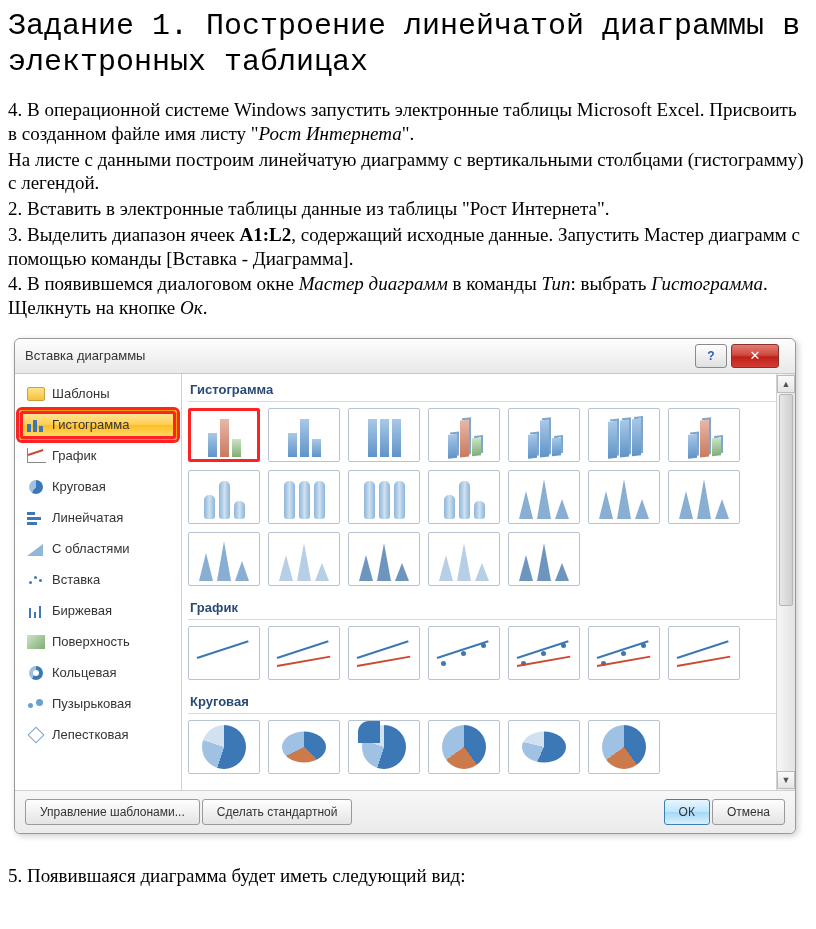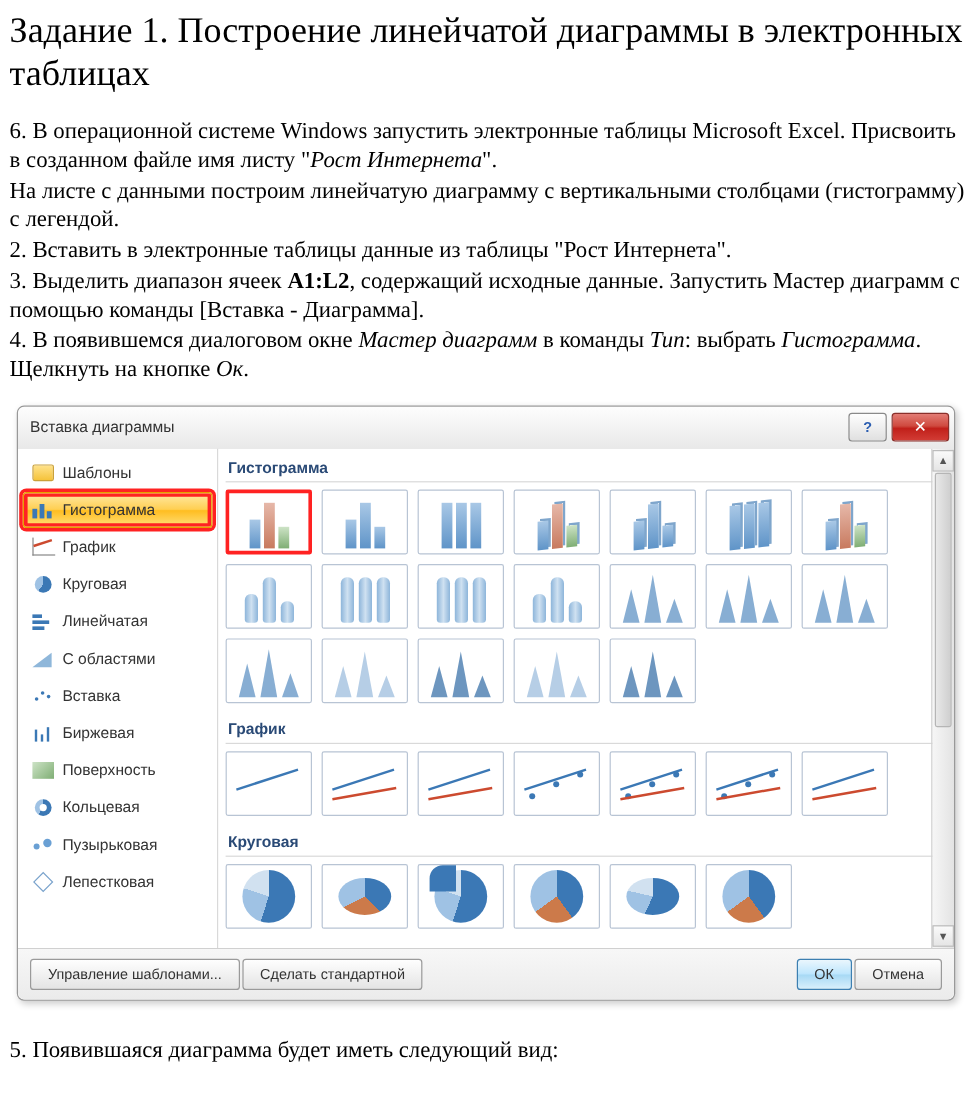--- a/index.html
+++ b/index.html
@@ -10,20 +10,21 @@
     color: #000;
     width: 816px;
     box-sizing: border-box;
     background: #fff;
   }
   h1 {
     font-size: 30px;
     font-weight: normal;
     margin: 0 0 18px 0;
     line-height: 1.2;
+    font-family: Liberation Mono, monospace;
   }
   p { margin: 0 0 2px 0; line-height: 1.25; }
   .em { font-style: italic; margin-top: 32px; }
   .b { font-weight: bold; }
 
   
   .dialog-wrap {
     width: 780px;
     margin: 18px 0 30px 6px;
     border: 1px solid #999;
@@ -31,21 +32,21 @@
     box-shadow: 2px 2px 6px rgba(0,0,0,.2);
     font-family: "Segoe UI", Tahoma, sans-serif;
     font-size: 13px;
     color: #333;
     background: #fff;
   }
   .titlebar {
     display: flex;
     align-items: center;
     height: 34px;
-    padding: 0 0 0 10px;
+    padding: 0 12px 0 10px;
     border-bottom: 1px solid #c8c8c8;
     border-radius: 6px 6px 0 0;
     background: linear-gradient(#fdfdfd,#e9e9e9);
   }
   .titlebar .title { flex: 1; font-size: 13px; }
   .tb-btn {
     width: 30px; height: 22px;
     margin: 0 4px 0 0;
     border: 1px solid #8a8a8a;
     border-radius: 3px;
@@ -231,21 +232,21 @@
     background:linear-gradient(#eaf6fd,#bee6fd 48%,#a7d9f5 52%,#d9f0fc);
   }
   .spacer{flex:1;}
 </style>
 </head>
 <body>
 
 <h1>Задание 1. Построение линейчатой диаграммы в электронных таблицах</h1>
 
 <p>
-  <span>6. В операционной системе Windows запустить электронные таблицы Microsoft Excel. Присвоить в созданном файле имя листу "</span><span class="em">Рост Интернета</span><span>".</span>
+  <span>4. В операционной системе Windows запустить электронные таблицы Microsoft Excel. Присвоить в созданном файле имя листу "</span><span class="em">Рост Интернета</span><span>".</span>
 </p>
 <p>На листе с данными построим линейчатую диаграмму с вертикальными столбцами (гистограмму) с легендой.</p>
 <p>2. Вставить в электронные таблицы данные из таблицы "Рост Интернета".</p>
 <p>
   <span>3. Выделить диапазон ячеек </span><span class="b">A1:L2</span><span>, содержащий исходные данные. Запустить Мастер диаграмм с помощью команды [Вставка - Диаграмма].</span>
 </p>
 <p>
   <span>4. В появившемся диалоговом окне </span><span class="em">Мастер диаграмм</span><span> в команды </span><span class="em">Тип</span><span>: выбрать </span><span class="em">Гистограмма</span><span>. Щелкнуть на кнопке </span><span class="em">Ок</span><span>.</span>
 </p>
 

